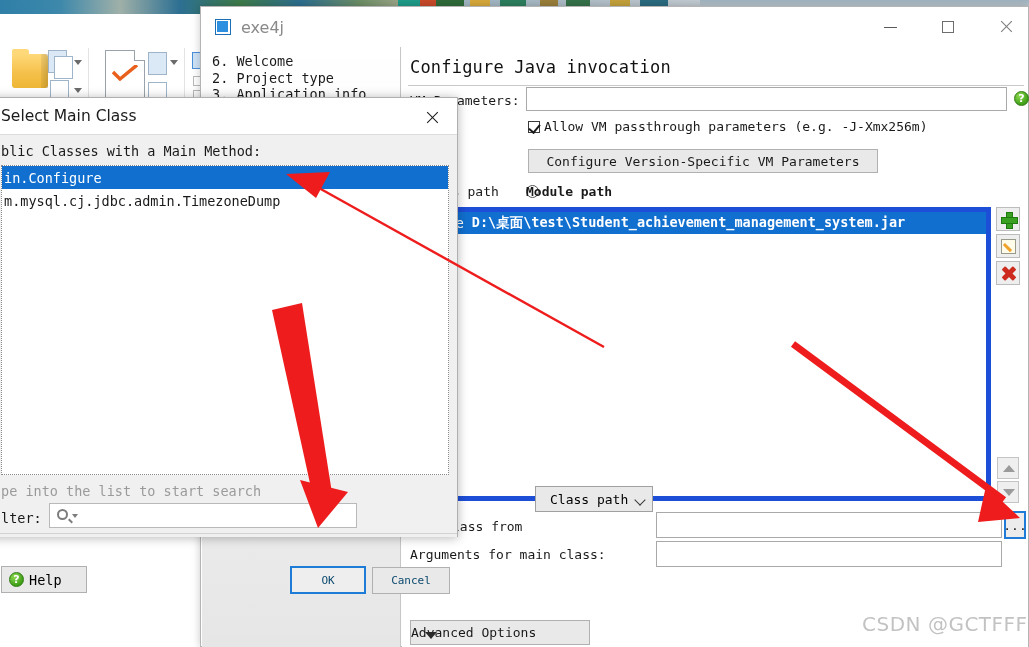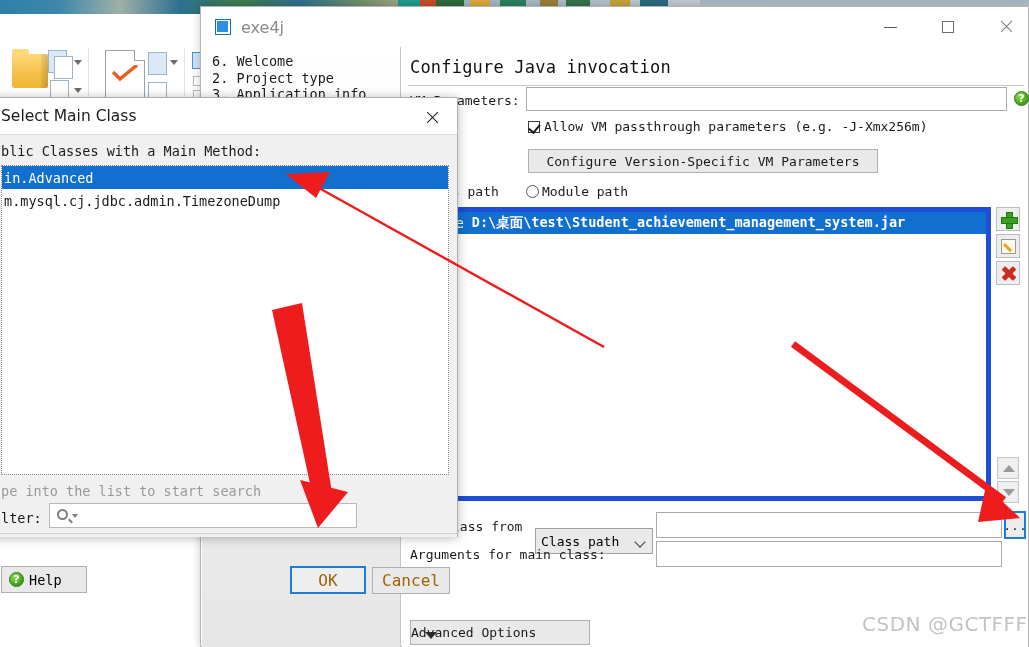--- a/index.html
+++ b/index.html
@@ -312,22 +312,22 @@
   .mag-caret {
     position:absolute; left:22px; top:10px; width:0; height:0;
     border-left:3px solid transparent; border-right:3px solid transparent;
     border-top:4px solid #7c7c7c;
   }
   .smc-footer-rule {
     position:absolute; left:0; top:398px; width:548px; height:1px; background:#d2d2d2;
   }
   .smc-btn {
     position:absolute; background:#e9e9e9; border:1px solid #b0b0b0;
-    font-family:"DejaVu Sans Mono","Liberation Mono", monospace; font-size:16px;
-    color:#a16207; display:flex; align-items:center; justify-content:center;
+    font-family:"DejaVu Sans Mono","Liberation Mono", monospace; font-size:11px;
+    color:#0c4a6e; display:flex; align-items:center; justify-content:center;
   }
   .smc-btn.primary { border:2px solid #1e7bd6; background:#eeeeee; }
   .smc-help {
     position:absolute; left:92px; top:468px; width:86px; height:27px;
     background:#e9e9e9; border:1px solid #b0b0b0;
     display:flex; align-items:center; gap:5px; padding-left:7px;
     font-family:"DejaVu Sans Mono","Liberation Mono", monospace; font-size:13.5px;
   }
 
   
@@ -425,21 +425,21 @@
       </div>
       <div class="helpdot" style="left:612px;top:44px;">?</div>
 
       <div class="chk on" style="left:126px;top:74px;"></div>
       <div class="lbl-mono" style="position:absolute;left:142px;top:72px;">Allow VM passthrough parameters (e.g. -J-Xmx256m)</div>
 
       <div class="btn-grey" style="left:126px;top:102px;width:350px;height:24px;">Configure Version-Specific VM Parameters</div>
 
       <div class="lbl-mono" style="position:absolute;left:42px;top:137px;">ss path</div>
       <div class="radio" style="left:124px;top:138px;"></div>
-      <div class="lbl-mono" style="position:absolute;left:140px;top:137px;">Module path</div>
+      <div class="lbl-mono" style="position:absolute;left:124px;top:137px;font-weight:bold;">Module path</div>
 
       <div class="listbox" style="left:6px;top:160px;width:583px;height:294px;">
         <div class="cp-row-sel">
           <span class="t">rchive</span>
           <span class="t" style="padding-left:8px;"><b>D:\桌面\test\Student_achievement_management_system.jar</b></span>
         </div>
       </div>
 
       <div class="sidebtn" style="left:594px;top:160px;">
         <div class="plus-ico"></div>
@@ -451,21 +451,21 @@
         <div class="x-ico"></div>
       </div>
       <div class="spin" style="left:595px;top:410px;">
         <div class="tri tri-up"></div>
       </div>
       <div class="spin" style="left:595px;top:434px;">
         <div class="tri tri-dn"></div>
       </div>
 
       <div class="lbl-mono" style="position:absolute;left:50px;top:472px;">lass from</div>
-      <div class="combo" style="left:133px;top:481px;width:118px;height:26px;padding-left:5px;">
+      <div class="combo" style="left:133px;top:439px;width:118px;height:26px;padding-left:14px;">
         <span>Class path</span>
         <span class="chev"></span>
       </div>
       <div class="txtfield" style="left:254px;top:465px;width:346px;height:26px;">
         
       </div>
       <div class="ellipsis-btn" style="left:602px;top:464px;width:22px;height:28px;">...</div>
 
       <div class="lbl-mono" style="position:absolute;left:8px;top:500px;">Arguments for main class:</div>
       <div class="txtfield" style="left:254px;top:494px;width:346px;height:26px;">
@@ -485,21 +485,21 @@
       <div class="smc-title">Select Main Class</div>
       <div class="smc-close">
           <div class="wb-x"></div>
         </div>
     </div>
 
     <div class="smc-body">
       <div class="smc-label">blic Classes with a Main Method:</div>
 
       <div class="smc-list">
-        <div class="smc-item sel">in.Advanced</div>
+        <div class="smc-item sel">in.Configure</div>
         <div class="smc-item">m.mysql.cj.jdbc.admin.TimezoneDump</div>
       </div>
 
       <div class="smc-hint">pe into the list to start search</div>
 
       <div class="smc-filter-lbl">lter:</div>
       <div class="smc-filter-box">
         <span class="mag"></span>
         <span class="mag-caret"></span>
 

